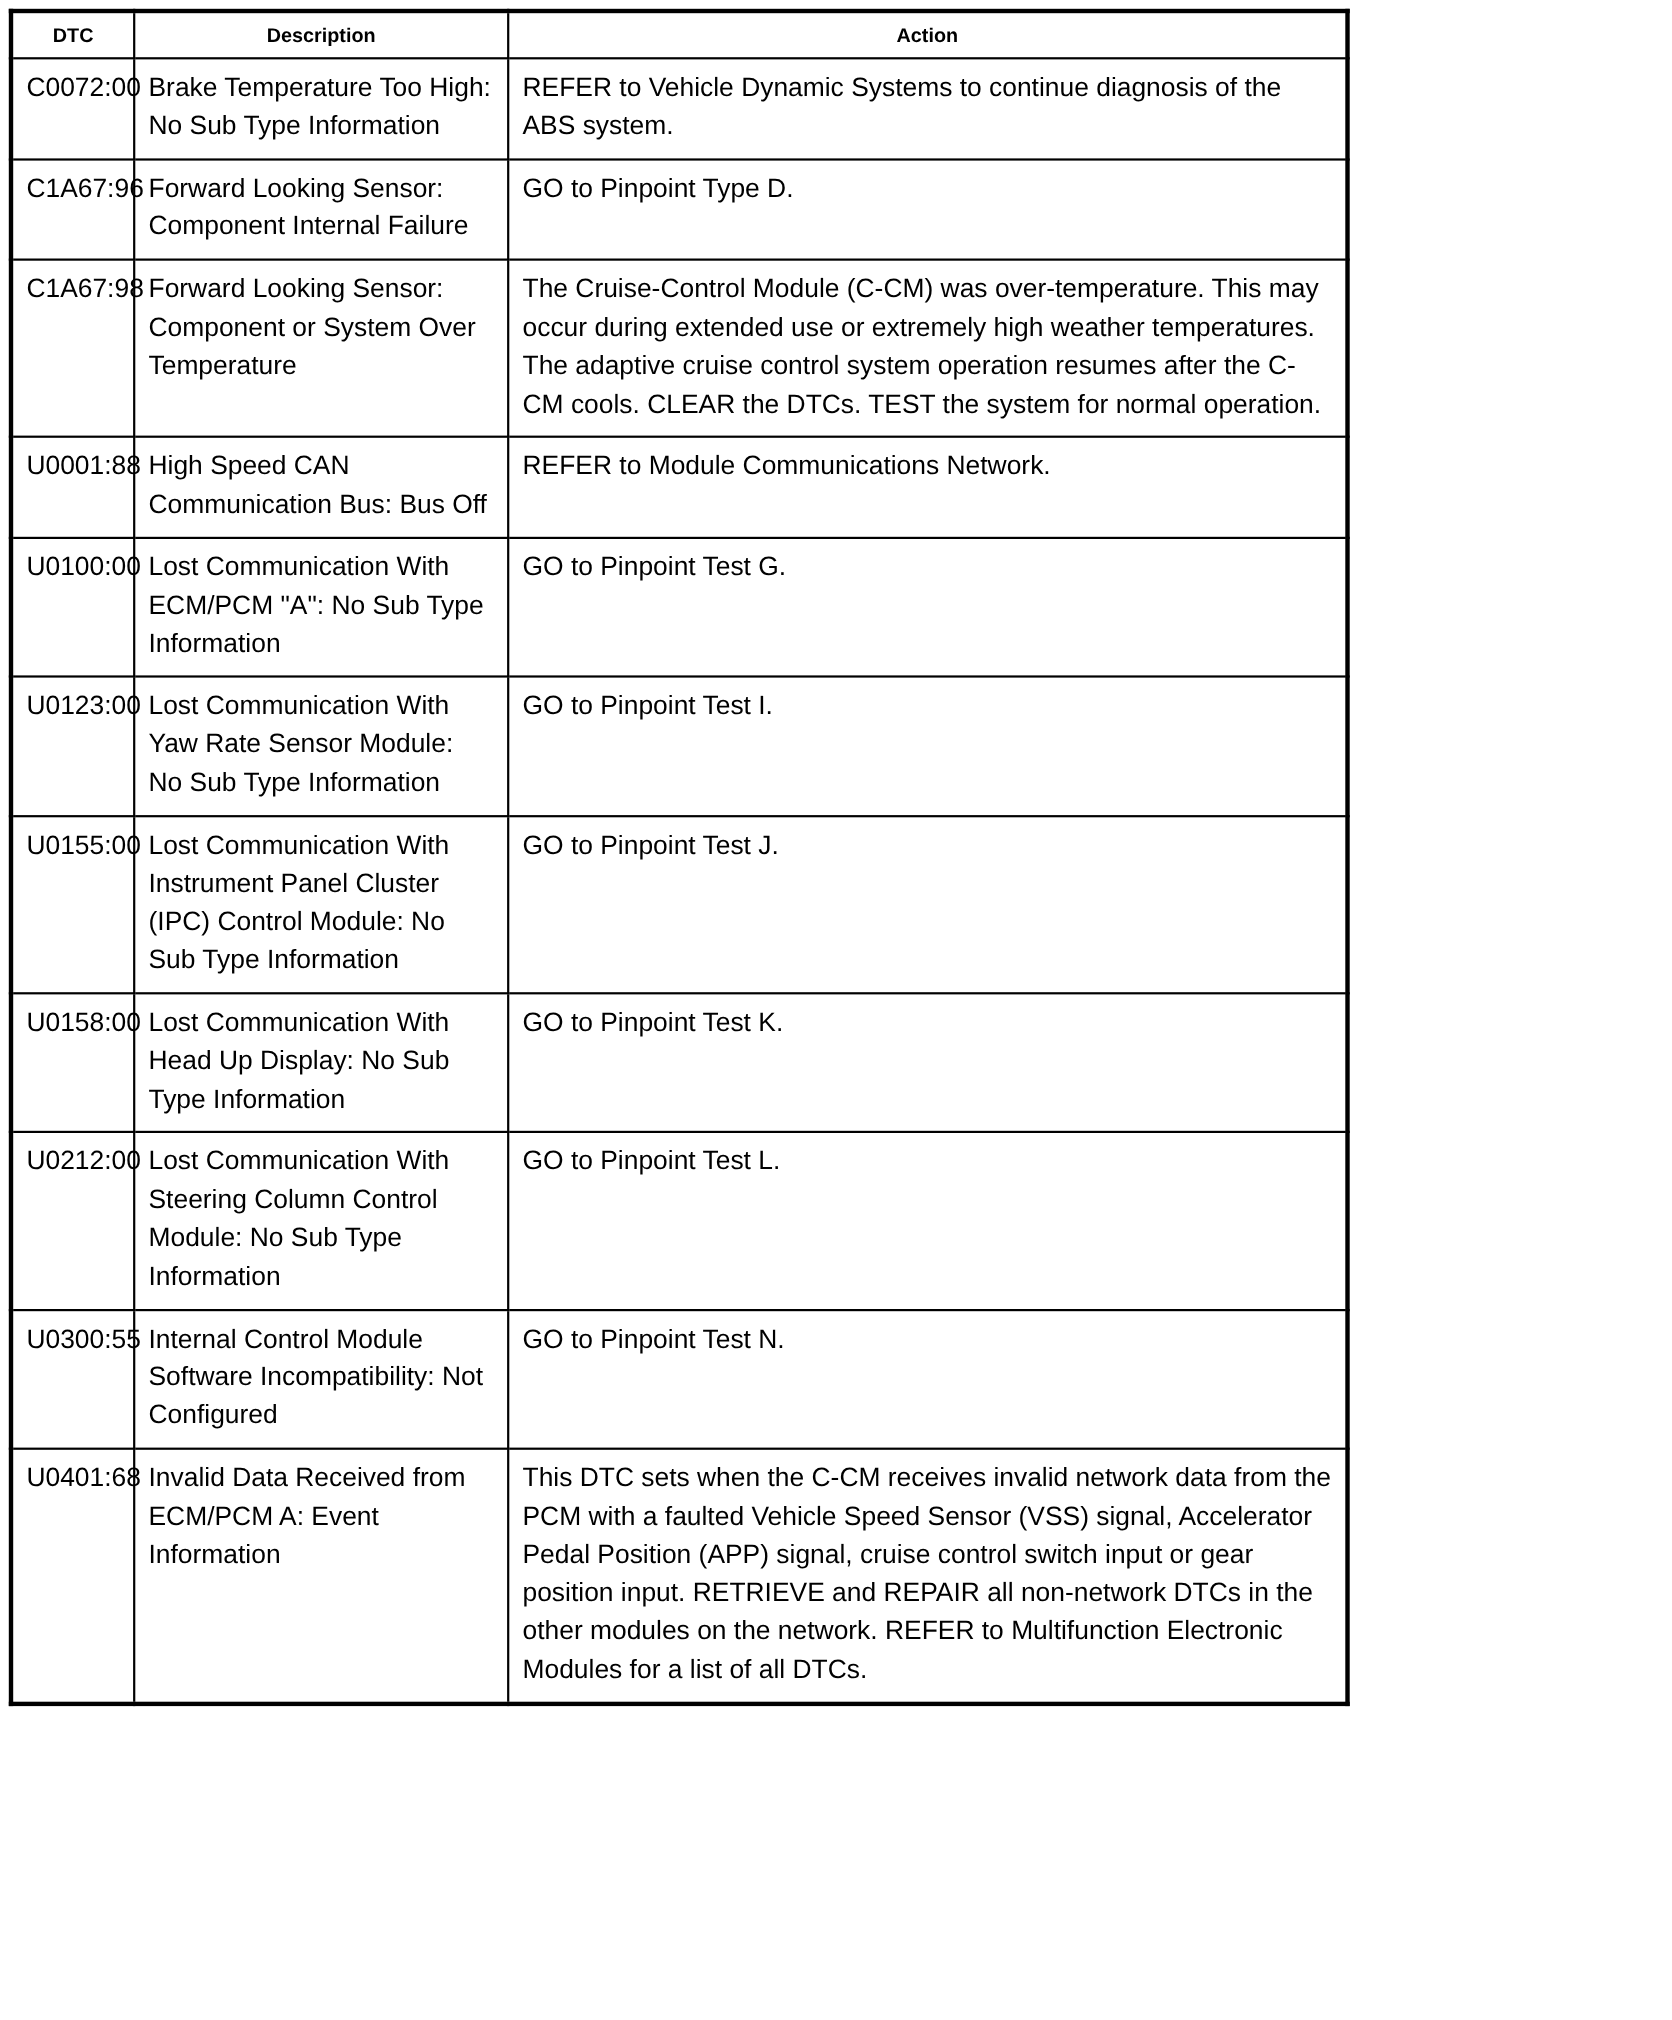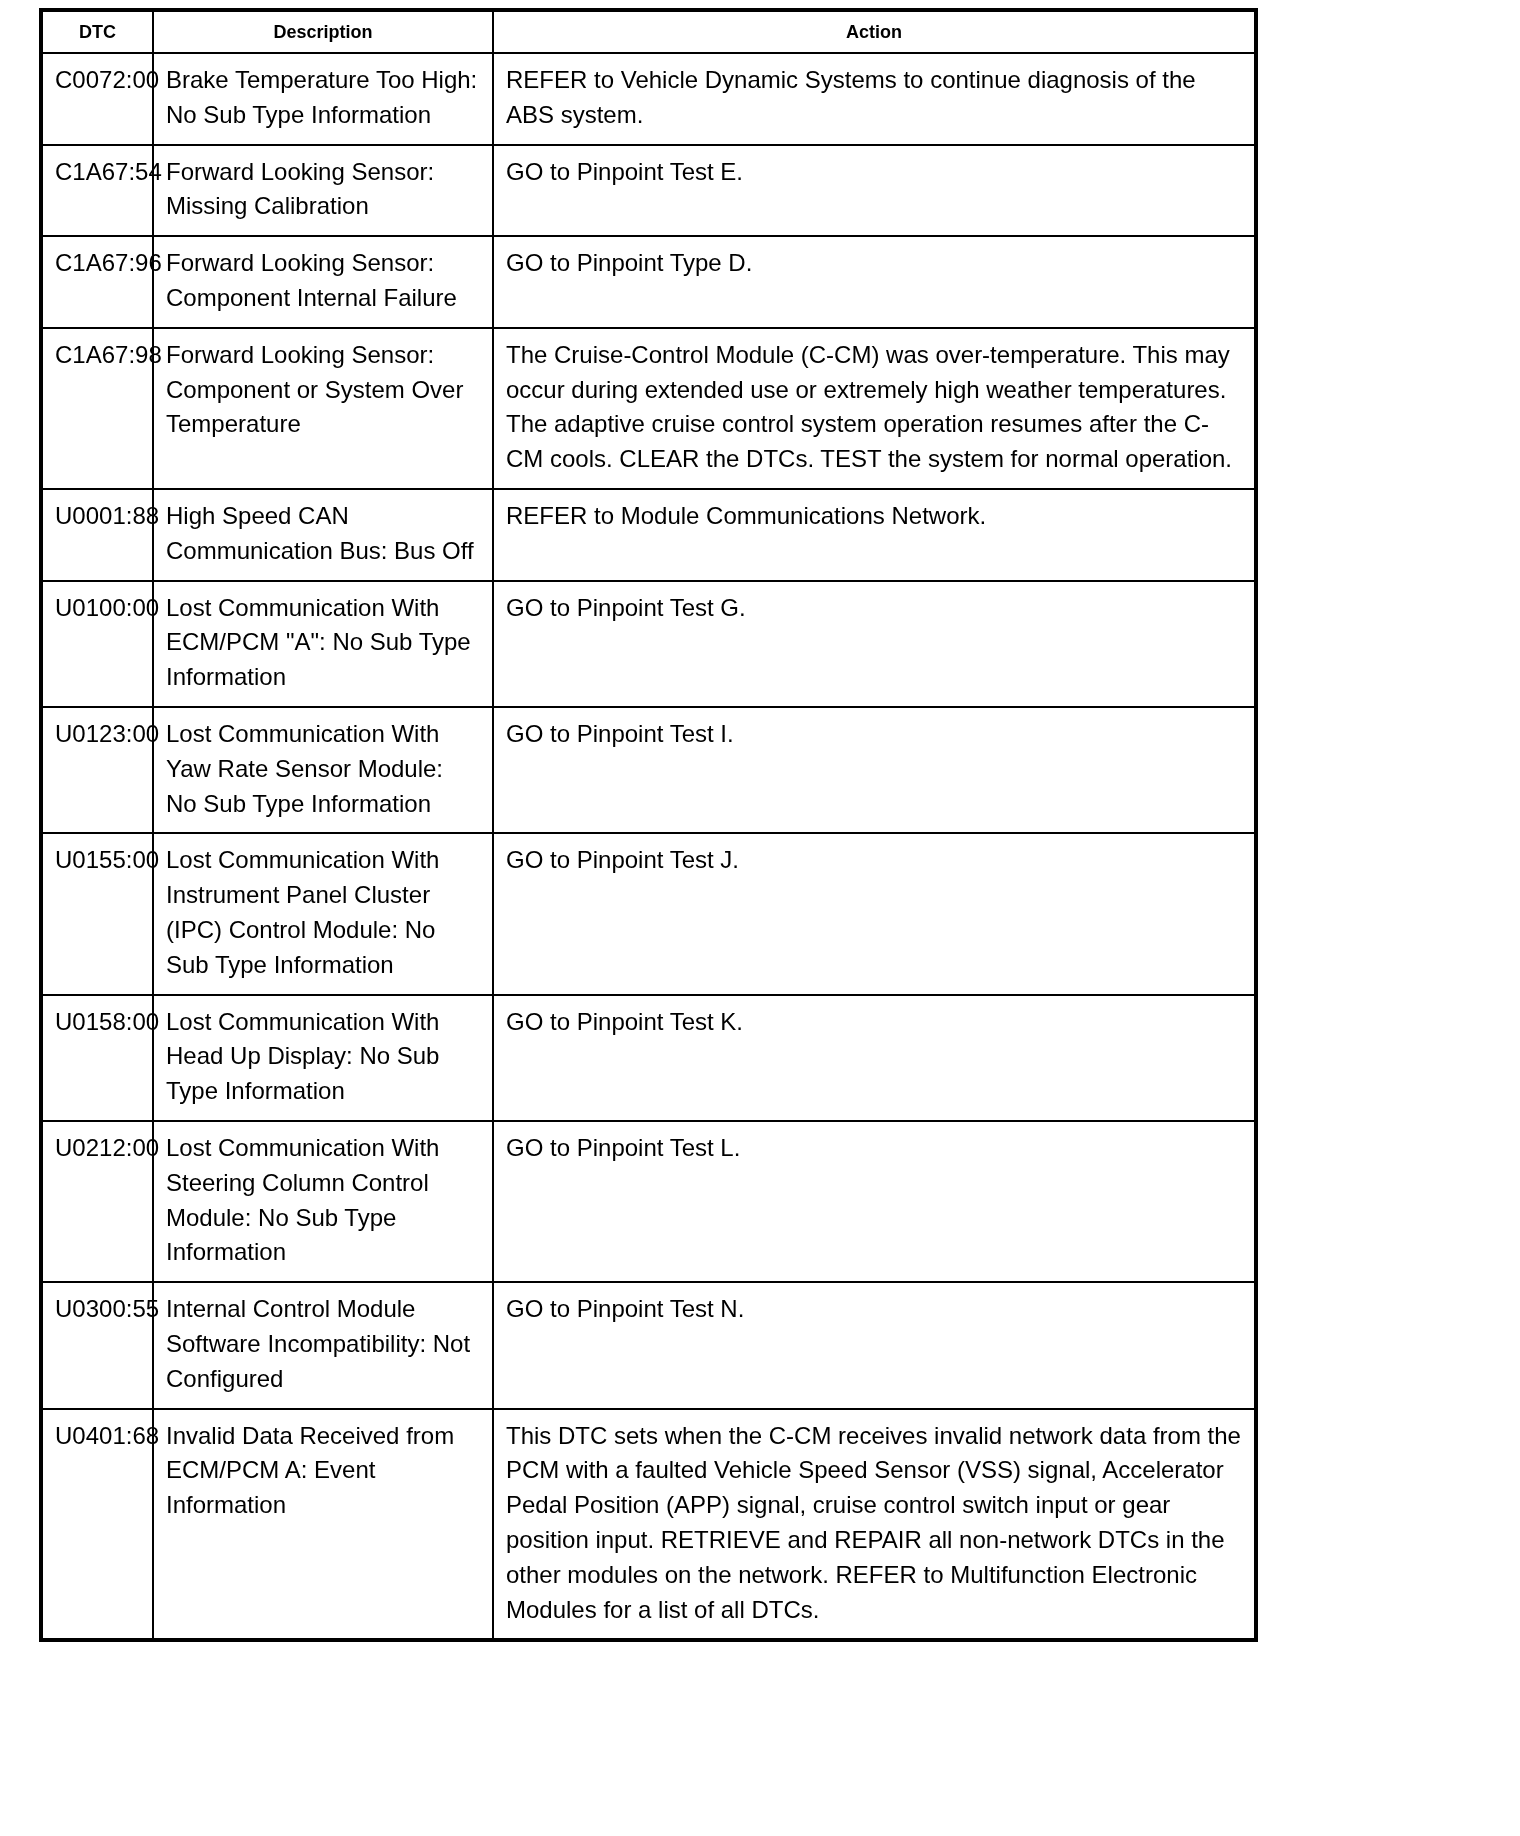--- a/index.html
+++ b/index.html
@@ -8,21 +8,20 @@
     background: #ffffff;
     font-family: "Liberation Sans", "DejaVu Sans", sans-serif;
     color: #000000;
   }
   .page {
     width: 1235px;
     min-height: 1836px;
     box-sizing: border-box;
     padding: 8px;
     background: #ffffff;
-    margin-left: 31px;
   }
   table.dtc-table {
     width: 100%;
     border-collapse: collapse;
     border: 4px solid #000000;
     table-layout: fixed;
   }
   table.dtc-table th,
   table.dtc-table td {
     border: 2px solid #000000;
@@ -62,25 +61,20 @@
         <th>DTC</th>
         <th>Description</th>
         <th>Action</th>
       </tr>
     </thead>
     <tbody>
         <tr>
           <td class="dtc-cell">C0072:00</td>
           <td class="description-cell">Brake Temperature Too High: No Sub Type Information</td>
           <td class="action-cell">REFER to Vehicle Dynamic Systems to continue diagnosis of the ABS system.</td>
-        </tr>
-        <tr>
-          <td class="dtc-cell">C1A67:54</td>
-          <td class="description-cell">Forward Looking Sensor: Missing Calibration</td>
-          <td class="action-cell">GO to Pinpoint Test E.</td>
         </tr>
         <tr>
           <td class="dtc-cell">C1A67:96</td>
           <td class="description-cell">Forward Looking Sensor: Component Internal Failure</td>
           <td class="action-cell">GO to Pinpoint Type D.</td>
         </tr>
         <tr>
           <td class="dtc-cell">C1A67:98</td>
           <td class="description-cell">Forward Looking Sensor: Component or System Over Temperature</td>
           <td class="action-cell">The Cruise-Control Module (C-CM) was over-temperature. This may occur during extended use or extremely high weather temperatures. The adaptive cruise control system operation resumes after the C-CM cools. CLEAR the DTCs. TEST the system for normal operation.</td>

